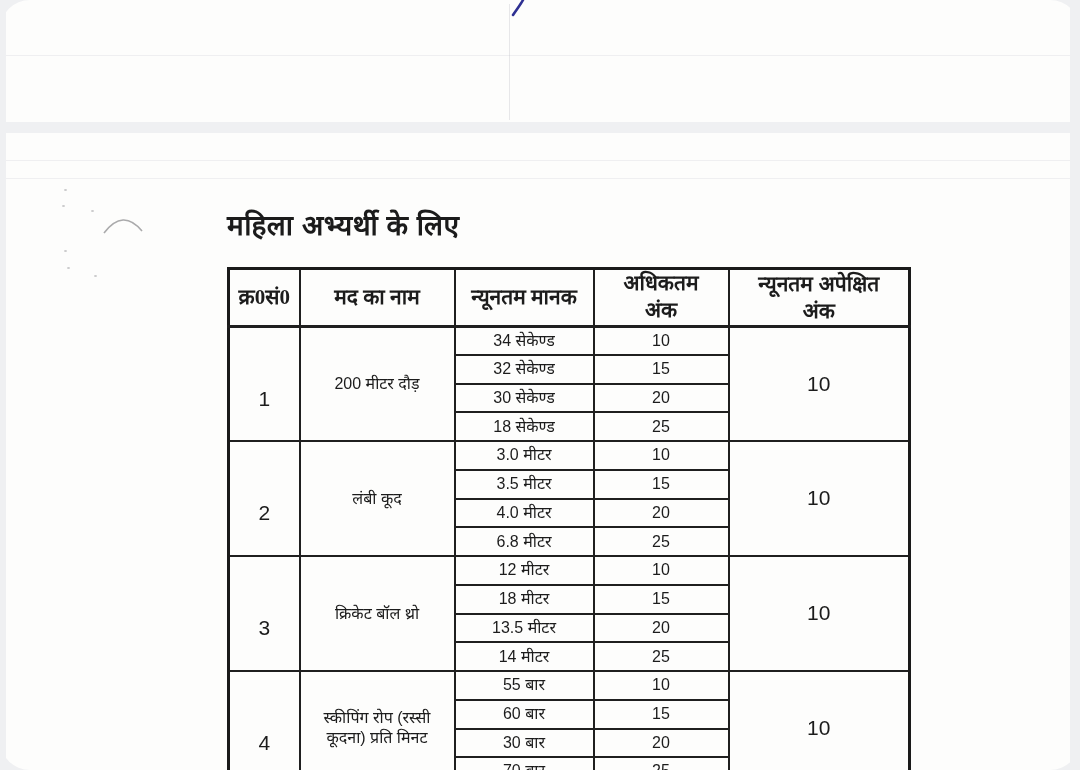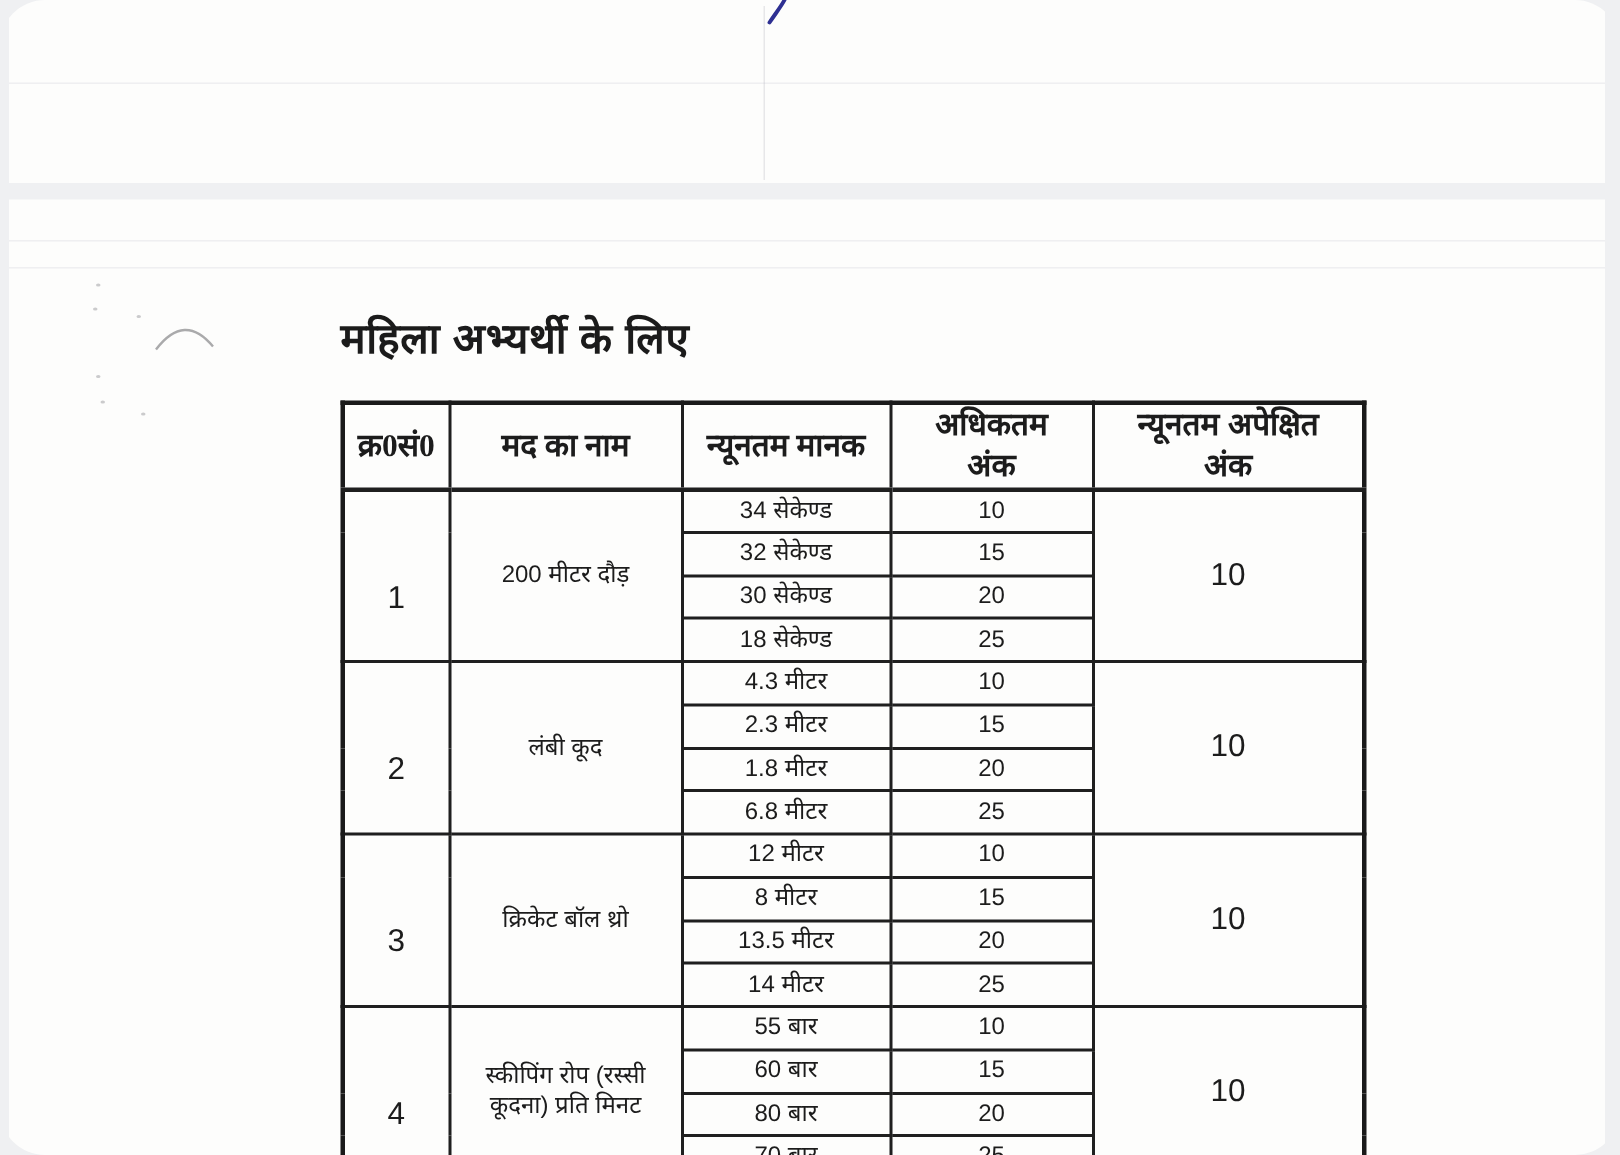--- a/index.html
+++ b/index.html
@@ -153,46 +153,46 @@
         <td class="mk">20</td>
       </tr>
       <tr class="data-row">
         <td class="std">18 सेकेण्ड</td>
         <td class="mk">25</td>
       </tr>
 
       <tr class="data-row">
         <td class="serial" rowspan="4">2</td>
         <td class="event" rowspan="4">लंबी कूद</td>
-        <td class="std">4.3 मीटर</td>
-        <td class="mk">10</td>
-        <td class="req" rowspan="4">10</td>
-      </tr>
-      <tr class="data-row">
-        <td class="std">2.3 मीटर</td>
-        <td class="mk">15</td>
-      </tr>
-      <tr class="data-row">
-        <td class="std">1.8 मीटर</td>
+        <td class="std">3.0 मीटर</td>
+        <td class="mk">10</td>
+        <td class="req" rowspan="4">10</td>
+      </tr>
+      <tr class="data-row">
+        <td class="std">3.5 मीटर</td>
+        <td class="mk">15</td>
+      </tr>
+      <tr class="data-row">
+        <td class="std">4.0 मीटर</td>
         <td class="mk">20</td>
       </tr>
       <tr class="data-row">
         <td class="std">6.8 मीटर</td>
         <td class="mk">25</td>
       </tr>
 
       <tr class="data-row">
         <td class="serial" rowspan="4">3</td>
         <td class="event" rowspan="4">क्रिकेट बॉल थ्रो</td>
         <td class="std">12 मीटर</td>
         <td class="mk">10</td>
         <td class="req" rowspan="4">10</td>
       </tr>
       <tr class="data-row">
-        <td class="std">8 मीटर</td>
+        <td class="std">18 मीटर</td>
         <td class="mk">15</td>
       </tr>
       <tr class="data-row">
         <td class="std">13.5 मीटर</td>
         <td class="mk">20</td>
       </tr>
       <tr class="data-row">
         <td class="std">14 मीटर</td>
         <td class="mk">25</td>
       </tr>
@@ -202,21 +202,21 @@
         <td class="event" rowspan="4">स्कीपिंग रोप (रस्सी कूदना) प्रति मिनट</td>
         <td class="std">55 बार</td>
         <td class="mk">10</td>
         <td class="req" rowspan="4">10</td>
       </tr>
       <tr class="data-row">
         <td class="std">60 बार</td>
         <td class="mk">15</td>
       </tr>
       <tr class="data-row">
-        <td class="std">80 बार</td>
+        <td class="std">30 बार</td>
         <td class="mk">20</td>
       </tr>
       <tr class="data-row">
         <td class="std">70 बार</td>
         <td class="mk">25</td>
       </tr>
       </tbody>
     </table>
   </div>
 </div>

